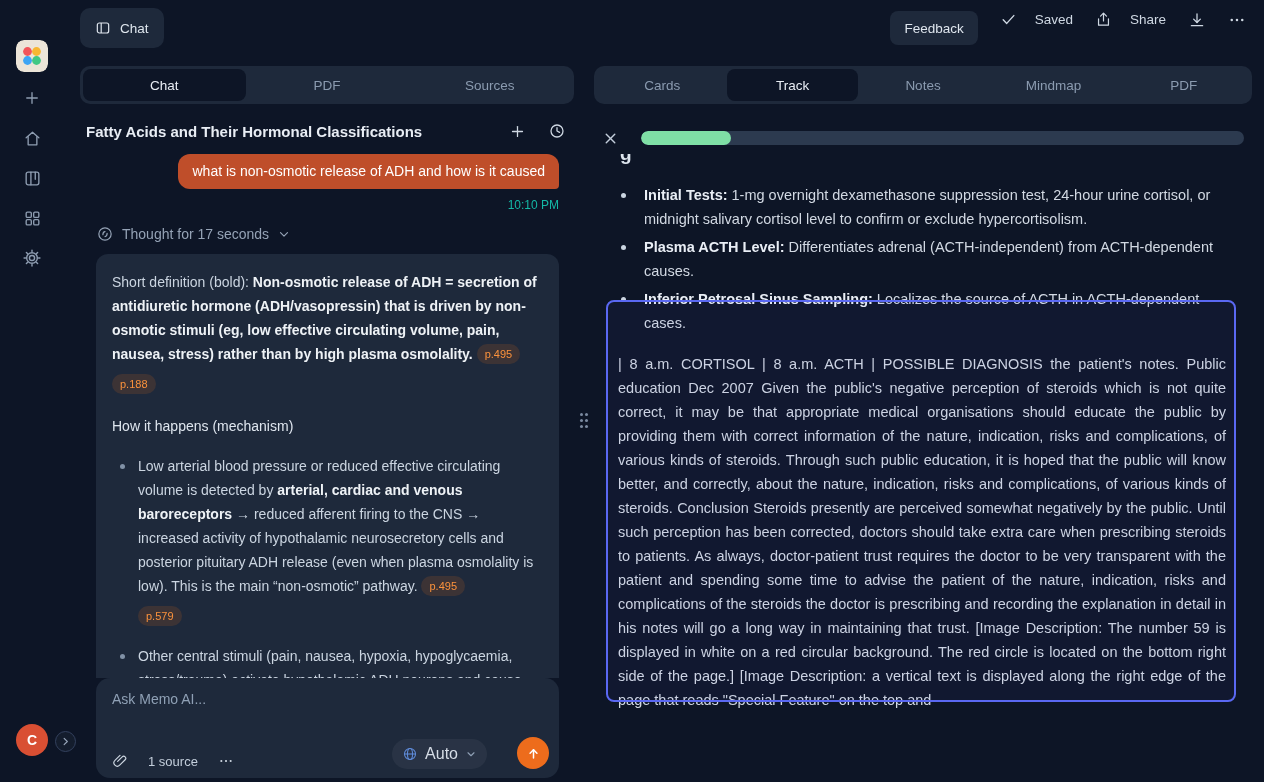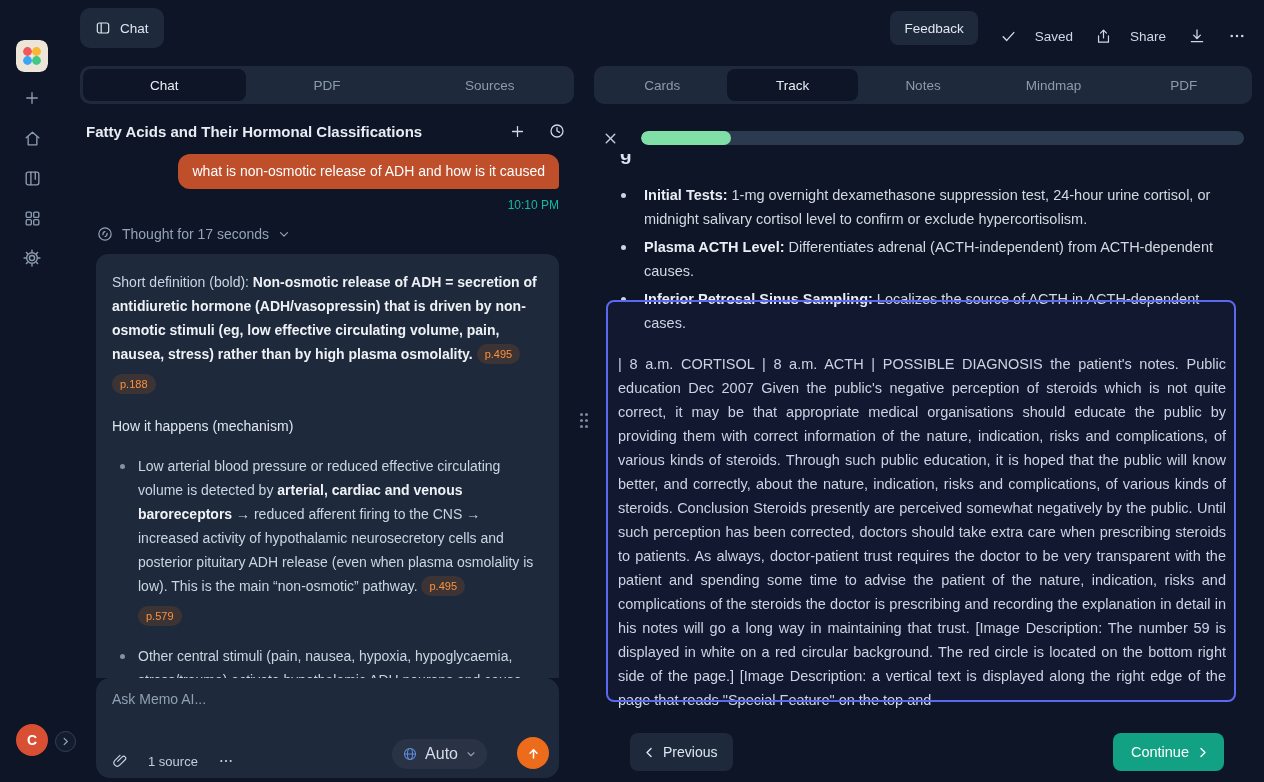--- a/index.html
+++ b/index.html
@@ -10,21 +10,21 @@
   
   .rail{position:absolute;left:0;top:0;width:64px;height:782px;display:flex;flex-direction:column;align-items:center;gap:8px}
   .rail .logo{margin-top:40px;margin-bottom:2px;width:32px;height:32px;border-radius:8px;overflow:hidden;cursor:pointer}
   .rail-btn{width:32px;height:32px;display:flex;align-items:center;justify-content:center;color:#8e9db1;border-radius:8px;cursor:pointer}
   .rail .avatar{margin-top:auto;margin-bottom:26px;width:32px;height:32px;border-radius:50%;background:#d94f33;color:#fff;font-size:14px;font-weight:700;display:flex;align-items:center;justify-content:center;cursor:pointer}
   .expand-btn{position:absolute;left:55px;top:731px;width:21px;height:21px;border-radius:50%;background:#141d2d;border:1px solid #33415e;display:flex;align-items:center;justify-content:center;color:#9aa8bb;cursor:pointer;z-index:6}
 
   
   .topbar{position:absolute;left:64px;top:0;right:0;height:56px;display:flex;align-items:center}
   .chat-pill{margin-left:16px;height:40px;display:flex;align-items:center;gap:9px;background:#1e293b;border-radius:10px;padding:0 15px;color:#dfe6ee;font-size:13.5px;cursor:pointer}
-  .topbar-right{margin-left:auto;display:flex;align-items:flex-end;gap:22px;padding-right:18px;color:#cfd8e3}
+  .topbar-right{margin-left:auto;display:flex;align-items:flex-start;gap:22px;padding-right:18px;color:#cfd8e3}
   .fb-pill{height:34px;display:flex;align-items:center;background:#1e293b;border-radius:8px;padding:0 14px;font-size:13.5px;color:#dfe6ee;cursor:pointer}
   .tb-group{display:flex;align-items:center;gap:18px;font-size:13.5px;cursor:pointer}
   .icon-btn{display:flex;align-items:center;justify-content:center;cursor:pointer;color:#cfd8e3}
 
   
   .main{position:absolute;left:64px;top:56px;right:0;bottom:0;display:flex;padding:0 12px 0 16px;gap:20px}
   .col-left{width:494px;display:flex;flex-direction:column}
   .col-right{flex:1;display:flex;flex-direction:column;position:relative}
 
   .seg{display:flex;background:#1e293b;border-radius:10px;padding:3px;height:38px;flex-shrink:0;margin-top:10px}
@@ -303,32 +303,18 @@
       <div class="doc-heading-frag">g</div>
       <ul>
         <li><strong>Initial Tests:</strong><span> 1-mg overnight dexamethasone suppression test, 24-hour urine cortisol, or midnight salivary cortisol level to confirm or exclude hypercortisolism.</span></li>
         <li><strong>Plasma ACTH Level:</strong><span> Differentiates adrenal (ACTH-independent) from ACTH-dependent causes.</span></li>
         <li><strong>Inferior Petrosal Sinus Sampling:</strong><span> Localizes the source of ACTH in ACTH-dependent cases.</span></li>
       </ul>
       <p class="doc-para">| 8 a.m. CORTISOL | 8 a.m. ACTH | POSSIBLE DIAGNOSIS the patient's notes. Public education Dec 2007 Given the public's negative perception of steroids which is not quite correct, it may be that appropriate medical organisations should educate the public by providing them with correct information of the nature, indication, risks and complications, of various kinds of steroids. Through such public education, it is hoped that the public will know better, and correctly, about the nature, indication, risks and complications, of various kinds of steroids. Conclusion Steroids presently are perceived somewhat negatively by the public. Until such perception has been corrected, doctors should take extra care when prescribing steroids to patients. As always, doctor-patient trust requires the doctor to be very transparent with the patient and spending some time to advise the patient of the nature, indication, risks and complications of the steroids the doctor is prescribing and recording the explanation in detail in his notes will go a long way in maintaining that trust. [Image Description: The number 59 is displayed in white on a red circular background. The red circle is located on the bottom right side of the page.] [Image Description: a vertical text is displayed along the right edge of the page that reads "Special Feature" on the top and</p>
       <div class="selection-box"></div>
     </div>
 
-    <div class="rfooter">
-      <div class="btn-prev">
-        <svg width="15" height="15" viewBox="0 0 24 24" fill="none" stroke="currentColor" stroke-width="2.2" stroke-linecap="round" stroke-linejoin="round">
-            <polyline points="14.5 5.5 8 12 14.5 18.5"></polyline>
-          </svg>
-        <span>Previous</span>
-      </div>
-      <div class="btn-continue">
-        <span>Continue</span>
-        <svg width="15" height="15" viewBox="0 0 24 24" fill="none" stroke="currentColor" stroke-width="2.2" stroke-linecap="round" stroke-linejoin="round">
-            <polyline points="9.5 5.5 16 12 9.5 18.5"></polyline>
-          </svg>
-      </div>
-    </div>
   </section>
 </main>
 
 <div class="drag-handle">
     <i></i>
   </div>
 
 </body></html>

